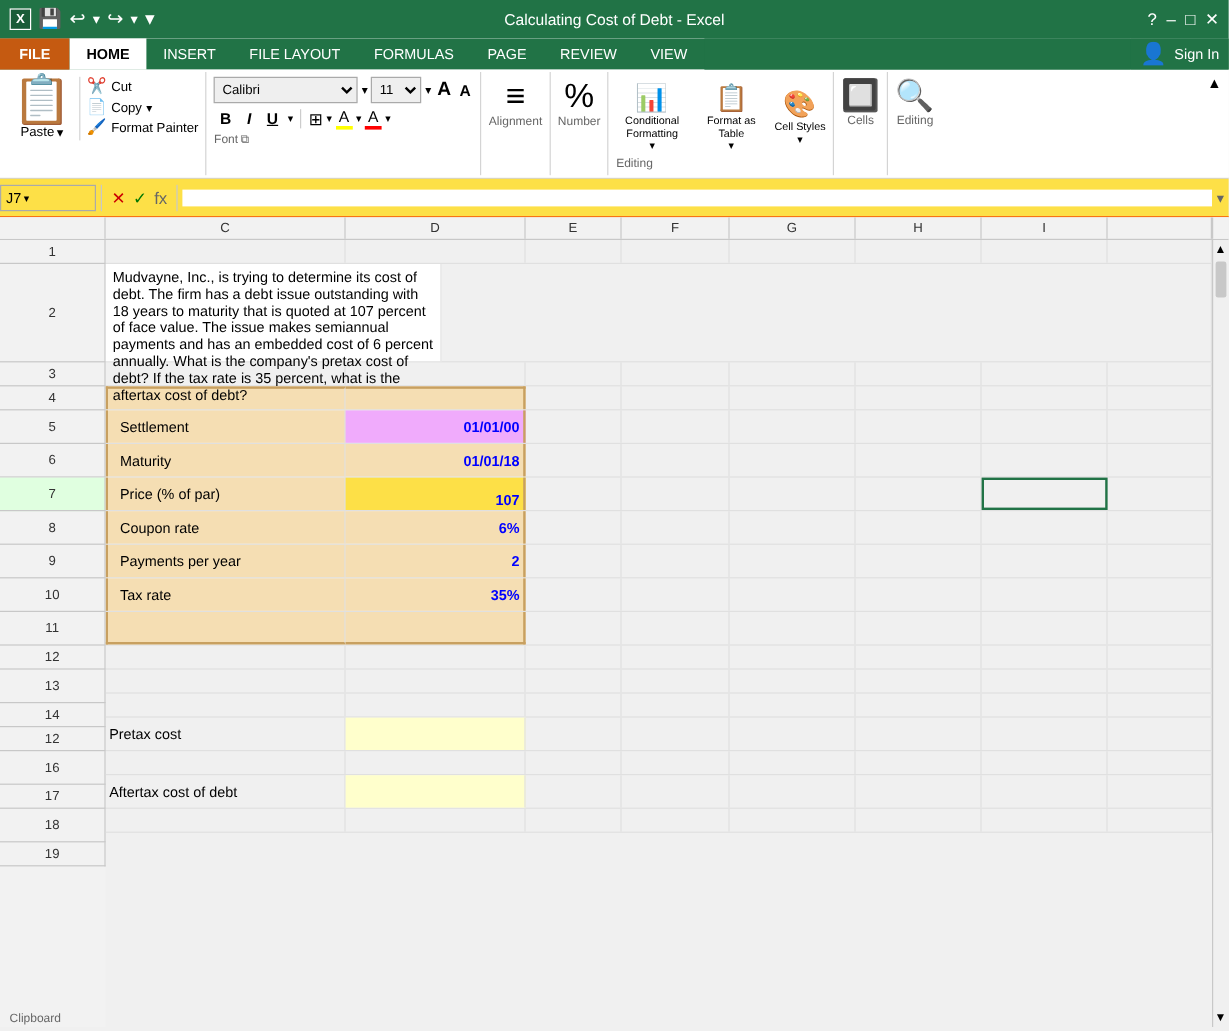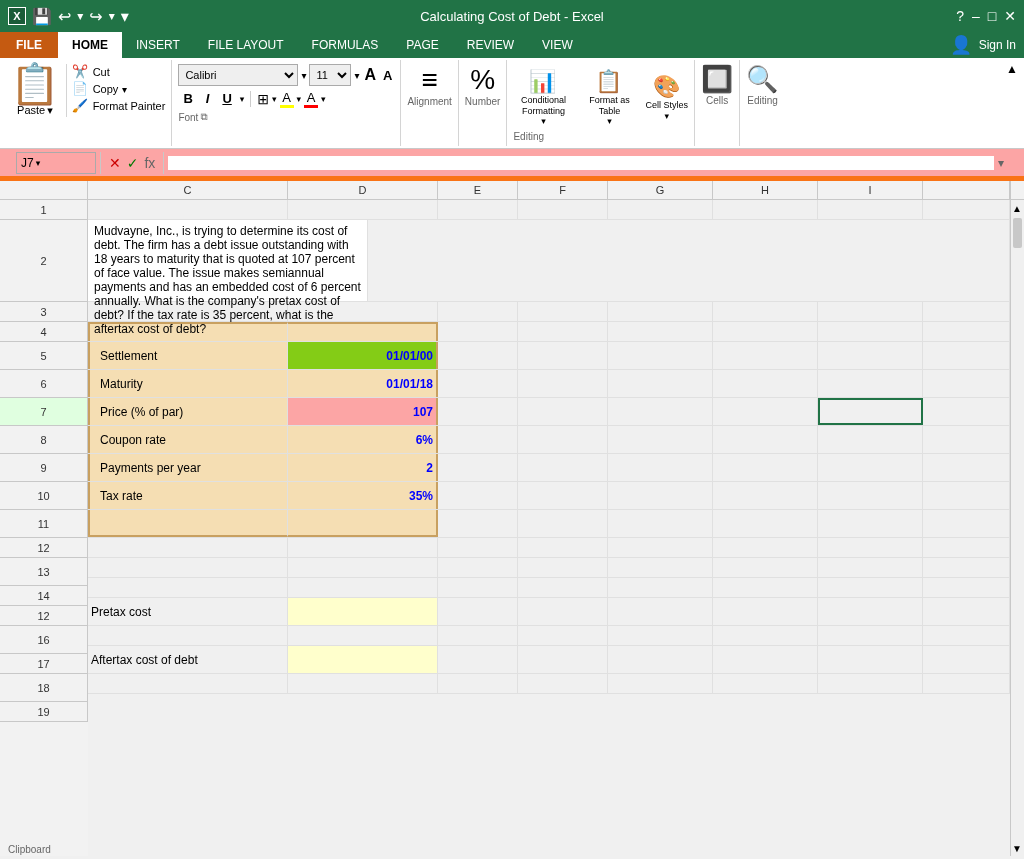--- a/index.html
+++ b/index.html
@@ -65,23 +65,23 @@
     .font-size-select { font-size: 11px; padding: 1px 2px; border: 1px solid #aaa; width: 42px; height: 22px; }
     .font-btn { font-size: 13px; font-weight: bold; cursor: pointer; padding: 1px 4px; border: 1px solid transparent; }
     .font-btn-I { font-style: italic; }
     .font-btn-U { text-decoration: underline; }
 
     
     .formula-bar {
       display: flex;
       align-items: center;
       height: 32px;
-      background: #fca5a5;
-      border-bottom: 5px solid #f97316;
-      padding: 0 16px;
+      background: #fde047;
+      border-bottom: 1px solid #f97316;
+      padding: 0 0;
     }
     .cell-ref {
       width: 80px;
       border: 1px solid #aaa;
       padding: 2px 4px;
       font-size: 12px;
       height: 22px;
       display: flex;
       align-items: center;
     }
@@ -393,21 +393,21 @@
         <div class="grid-cell col-G"></div>
         <div class="grid-cell col-H"></div>
         <div class="grid-cell col-I"></div>
         <div class="grid-cell" style="flex:1;"></div>
       </div>
 
       <div class="grid-row" style="height:28px;">
         <div class="grid-cell col-C" style="background:#f5deb3; border-left:2px solid #c8a060; padding-left:10px;">
           <span>Settlement</span>
         </div>
-        <div class="grid-cell col-D" style="background:#84cc16; border-right:2px solid #c8a060; justify-content:flex-end; color:#0000ff; font-weight:bold;">
+        <div class="grid-cell col-D" style="background:#f0abfc; border-right:2px solid #c8a060; justify-content:flex-end; color:#0000ff; font-weight:bold;">
           <span>01/01/00</span>
         </div>
         <div class="grid-cell col-E"></div>
         <div class="grid-cell col-F"></div>
         <div class="grid-cell col-G"></div>
         <div class="grid-cell col-H"></div>
         <div class="grid-cell col-I"></div>
         <div class="grid-cell" style="flex:1;"></div>
       </div>
 
@@ -423,21 +423,21 @@
         <div class="grid-cell col-G"></div>
         <div class="grid-cell col-H"></div>
         <div class="grid-cell col-I"></div>
         <div class="grid-cell" style="flex:1;"></div>
       </div>
 
       <div class="grid-row" style="height:28px;">
         <div class="grid-cell col-C" style="background:#f5deb3; border-left:2px solid #c8a060; padding-left:10px;">
           <span>Price (% of par)</span>
         </div>
-        <div class="grid-cell col-D" style="background:#fca5a5; border-right:2px solid #c8a060; justify-content:flex-end; color:#0000ff; font-weight:bold;">
+        <div class="grid-cell col-D" style="background:#fde047; border-right:2px solid #c8a060; justify-content:flex-end; color:#0000ff; font-weight:bold;align-items:flex-end;">
           <span>107</span>
         </div>
         <div class="grid-cell col-E"></div>
         <div class="grid-cell col-F"></div>
         <div class="grid-cell col-G"></div>
         <div class="grid-cell col-H"></div>
         <div class="grid-cell col-I" style="outline:2px solid #217346; outline-offset:-2px;"></div>
         <div class="grid-cell" style="flex:1;"></div>
       </div>
 

